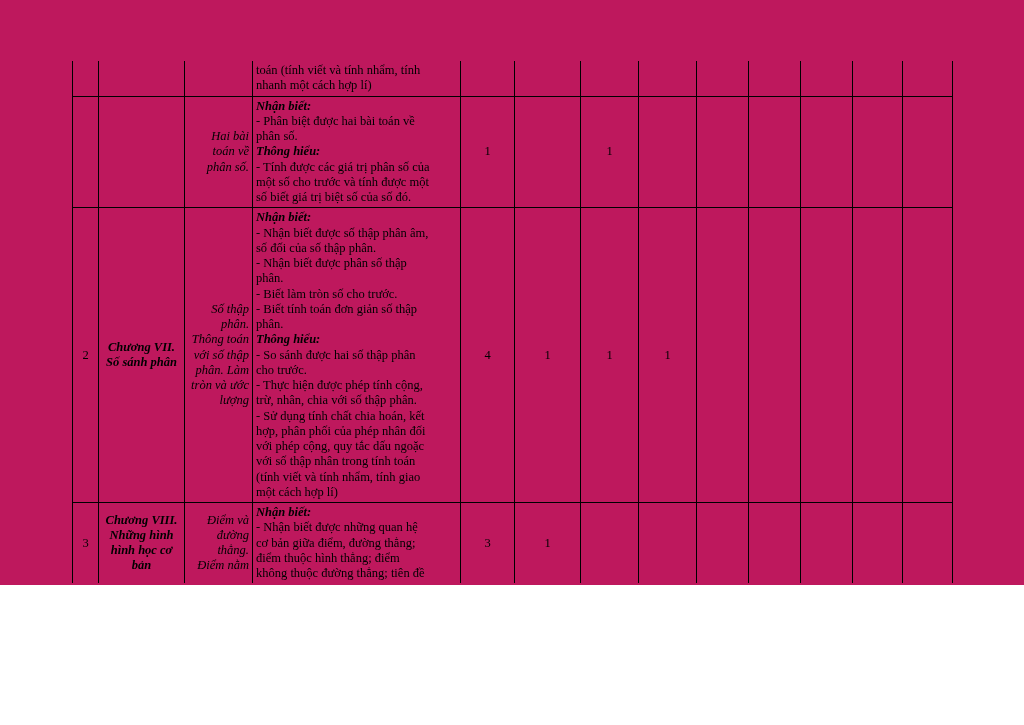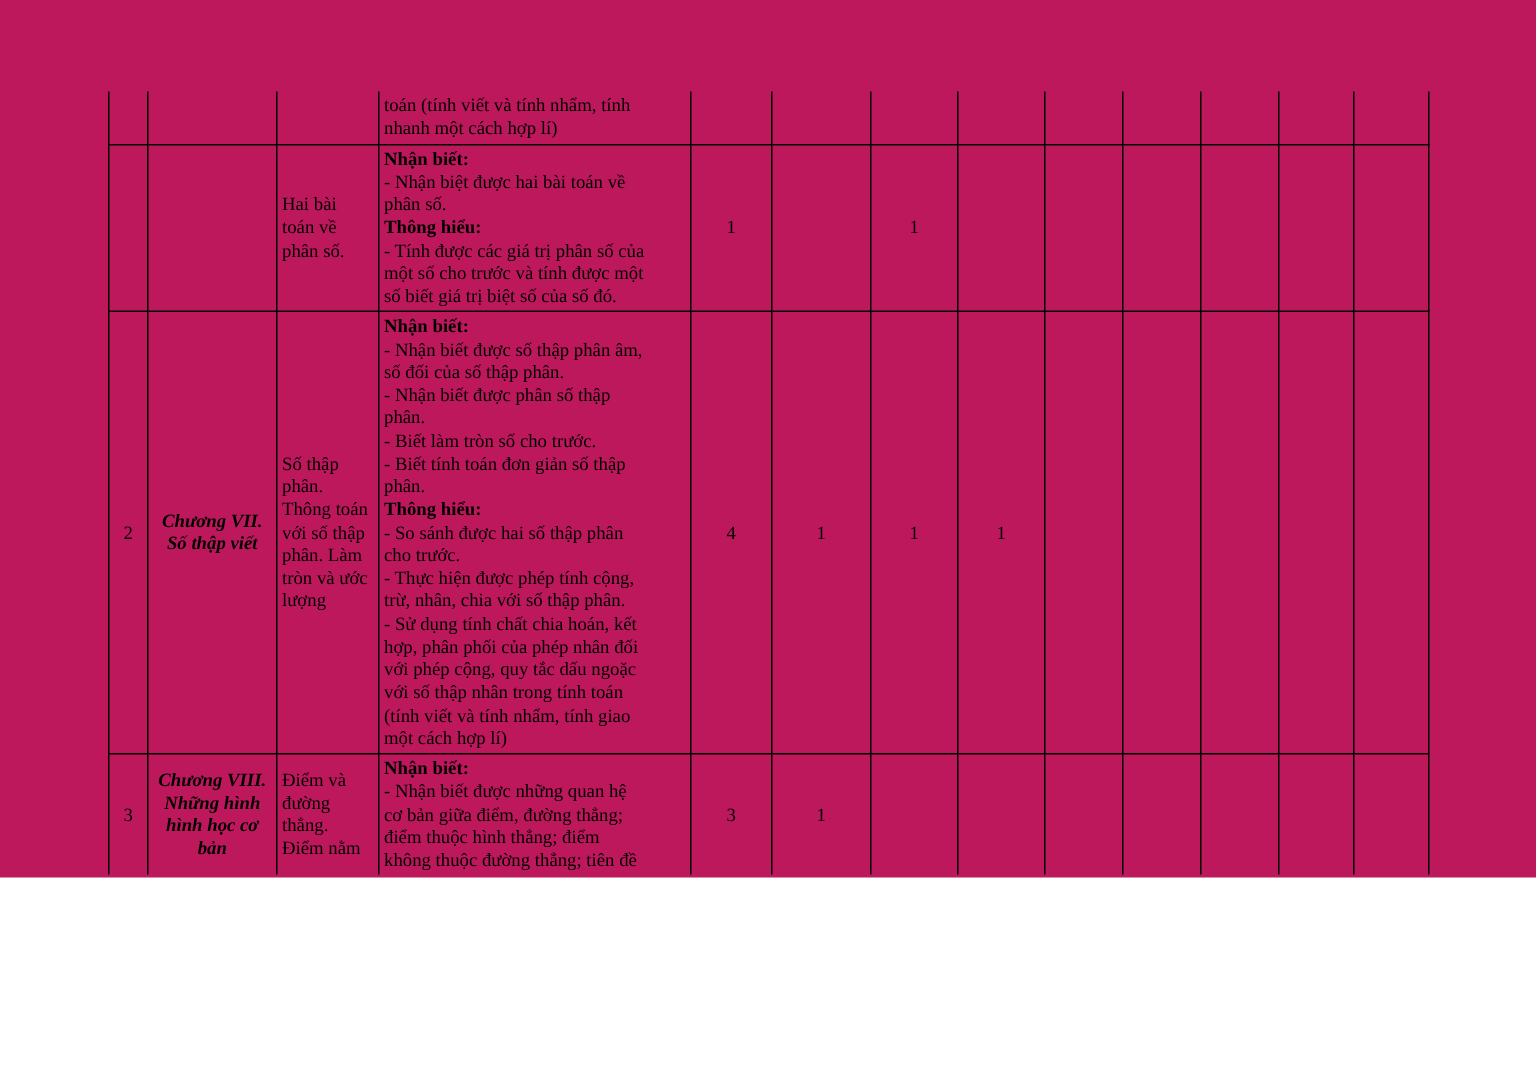--- a/index.html
+++ b/index.html
@@ -58,31 +58,33 @@
     vertical-align: middle;
   }
   .chap {
     text-align: center;
     font-weight: bold;
     font-style: italic;
     vertical-align: middle;
     line-height: 1.3;
   }
   .topic {
-    text-align: left;
+    text-align: right;
+    font-style: italic;
     vertical-align: middle;
     line-height: 1.3;
   }
   .desc {
     text-align: justify;
     vertical-align: middle;
   }
   .desc .lbl {
     font-weight: bold;
     display: block;
+    font-style: italic;
   }
   .desc .ln {
     display: block;
   }
   .cut-top td {
     border-top: none;
   }
   .cut-bottom td {
     border-bottom: none;
   }
@@ -127,41 +129,41 @@
         <td class="num"></td>
         <td class="num"></td>
       </tr>
 
       <tr>
         <td class="idx"></td>
         <td class="chap"></td>
         <td class="topic">Hai bài toán về phân số.</td>
         <td class="desc">
           <span class="lbl">Nhận biết:</span>
-          <span class="ln">- Nhận biệt được hai bài toán về</span>
+          <span class="ln">- Phân biệt được hai bài toán về</span>
           <span class="ln">phân số.</span>
           <span class="lbl">Thông hiểu:</span>
           <span class="ln">- Tính được các giá trị phân số của</span>
           <span class="ln">một số cho trước và tính được một</span>
           <span class="ln">số biết giá trị biệt số của số đó.</span>
         </td>
         <td class="num">1</td>
         <td class="num"></td>
         <td class="num">1</td>
         <td class="num"></td>
         <td class="num"></td>
         <td class="num"></td>
         <td class="num"></td>
         <td class="num"></td>
         <td class="num"></td>
       </tr>
 
       <tr>
         <td class="idx">2</td>
-        <td class="chap">Chương VII. Số thập viết</td>
+        <td class="chap">Chương VII. Số sánh phân</td>
         <td class="topic">Số thập phân. Thông toán với số thập phân. Làm tròn và ước lượng</td>
         <td class="desc">
           <span class="lbl">Nhận biết:</span>
           <span class="ln">- Nhận biết được số thập phân âm,</span>
           <span class="ln">số đối của số thập phân.</span>
           <span class="ln">-  Nhận  biết  được  phân  số  thập</span>
           <span class="ln">phân.</span>
           <span class="ln">- Biết làm tròn số cho trước.</span>
           <span class="ln">- Biết tính toán đơn giản số thập</span>
           <span class="ln">phân.</span>

